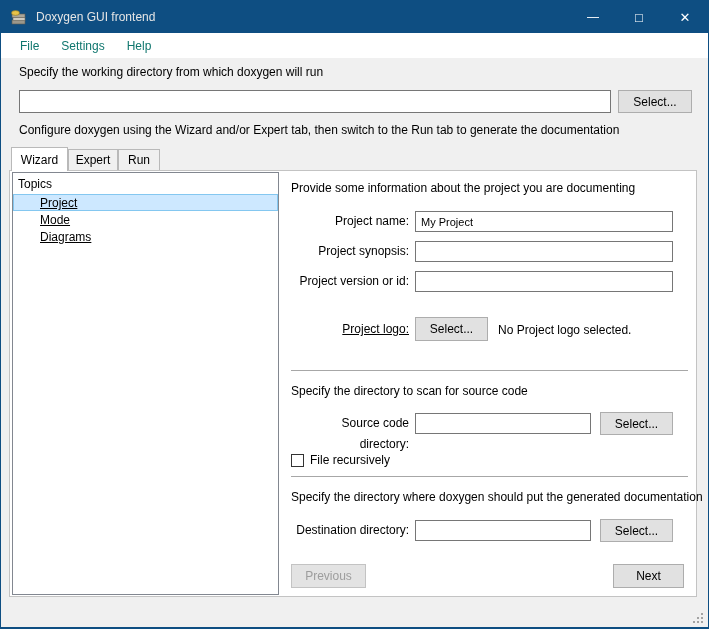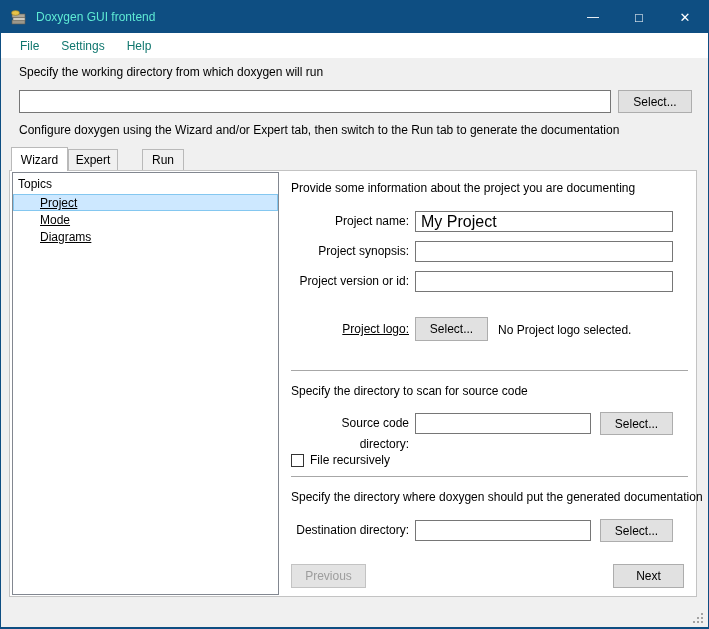--- a/index.html
+++ b/index.html
@@ -6,40 +6,40 @@
   html,body { width:709px; height:629px; background:#fff; font-family:"Liberation Sans", sans-serif; }
   .window {
     position:relative; width:709px; height:629px; overflow:hidden;
     background:#f0f0f0;
     border:1px solid #0e4e82; border-bottom-width:2px;
     font-size:12px; color:#000;
   }
   
   .titlebar { position:absolute; left:0; top:0; width:100%; height:32px; background:#0e4e82; display:flex; align-items:center; }
   .titlebar .app-icon { margin-left:9px; width:17px; height:17px; display:inline-block; }
-  .titlebar .title { color:#5eead4; margin-left:9px; font-size:12px; }
+  .titlebar .title { color:#e5e5e5; margin-left:9px; font-size:12px; }
   .win-controls { position:absolute; right:0; top:0; height:32px; display:flex; }
   .win-btn { width:46px; height:32px; color:#ffffff; display:flex; align-items:center; justify-content:center; font-size:12px; cursor:default; }
   .win-btn.max { font-size:13px; }
   .win-btn.close { font-size:13px; }
   
   .menubar { position:absolute; left:0; top:32px; width:100%; height:25px; background:#ffffff; display:flex; align-items:center; padding-left:8px; }
   .menu-item { padding:4px 11px; color:#0f766e; }
   
   .workdir-label { position:absolute; left:18px; top:64px; }
-  .text-input { border:1px solid #767676; background:#fff; font-family:"Liberation Sans", sans-serif; font-size:16px; padding:2px 5px; color:#000; outline:none; }
+  .text-input { border:1px solid #767676; background:#fff; font-family:"Liberation Sans", sans-serif; font-size:11px; padding:2px 5px; color:#000; outline:none; }
   .workdir-input { position:absolute; left:18px; top:89px; width:592px; height:23px; }
   .btn { background:#e1e1e1; border:1px solid #adadad; font-family:"Liberation Sans", sans-serif; font-size:12px; color:#000; text-align:center; padding:0; }
   .workdir-select { position:absolute; left:617px; top:89px; width:74px; height:23px; }
   .hint-label { position:absolute; left:18px; top:122px; }
   
   .tab { position:absolute; display:flex; align-items:center; justify-content:center; border:1px solid #b9b9b9; border-bottom:none; }
   .tab.active { left:10px; top:146px; width:57px; height:24px; background:#ffffff; z-index:3; }
   .tab.t1 { left:67px; top:148px; width:50px; height:21px; background:#f0f0f0; }
-  .tab.t2 { left:117px; top:148px; width:42px; height:21px; background:#f0f0f0;margin-left:24px; }
+  .tab.t2 { left:117px; top:148px; width:42px; height:21px; background:#f0f0f0; }
   
   .pane { position:absolute; left:8px; top:169px; width:688px; height:427px; background:#ffffff; border:1px solid #c3c3c3; z-index:1; }
   
   .tree { position:absolute; left:11px; top:171px; width:267px; height:423px; background:#ffffff; border:1px solid #828790; z-index:2; }
   .tree-header { padding:4px 0 3px 5px; }
   .tree-item { height:17px; line-height:17px; padding-left:26px; border:1px solid transparent;text-decoration:underline; }
   .tree-item.selected { background:#cde8ff; border:1px solid #84c7f0; }
   
   .rp-label { position:absolute; z-index:2; }
   .field-label { position:absolute; width:118px; left:290px; text-align:right; z-index:2; line-height:21px; }

